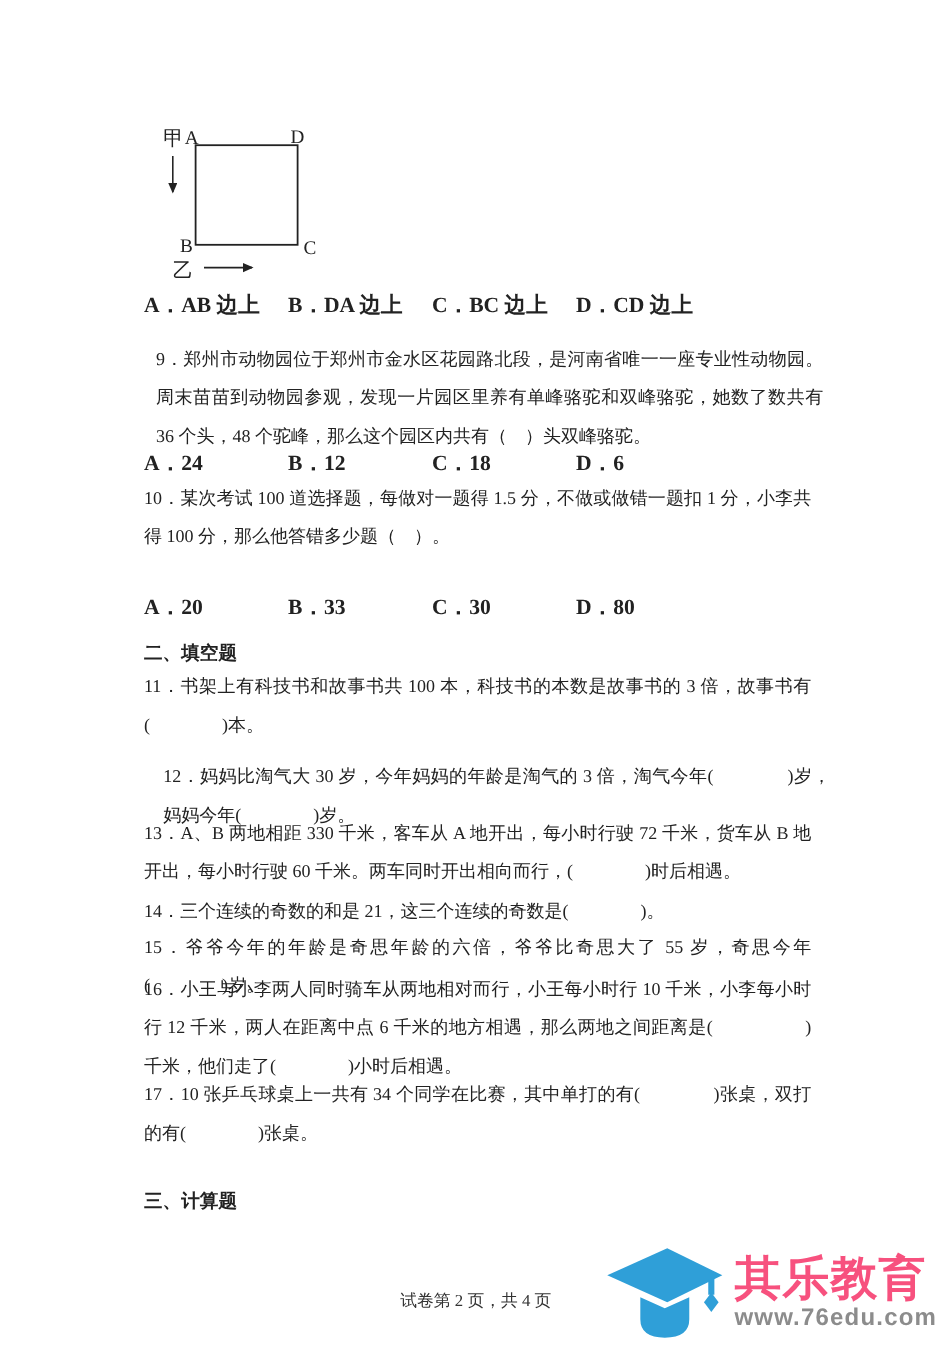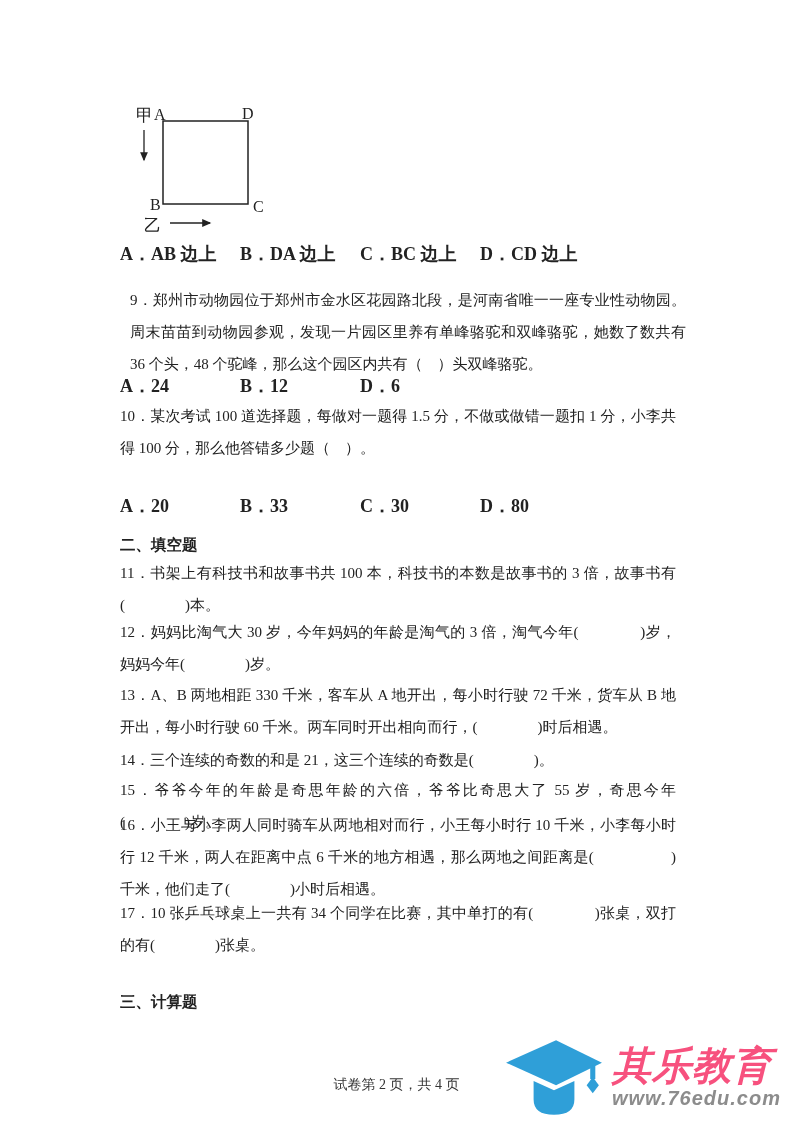--- a/index.html
+++ b/index.html
@@ -31,21 +31,21 @@
     text-align:center;font-size:14px;line-height:32px;color:#333;
   }
   .diagram{position:absolute;left:128px;top:100px;width:150px;height:140px;}
   .diagram svg text{
     font-family:"Liberation Serif","DejaVu Serif",serif;
     font-size:16px;fill:#222;
   }
   .diagram svg text.cjk{font-size:17px;}
   .logo{
     position:absolute;left:503px;top:1033px;
-    display:flex;align-items:flex-start;gap:7px;font-style:italic;
+    display:flex;align-items:flex-start;gap:7px;
   }
   .logo-text{display:flex;flex-direction:column;align-items:flex-start;padding-top:12px;}
   .brand{
     font-family:"Liberation Sans","DejaVu Sans",sans-serif;
     font-weight:bold;font-size:39px;line-height:42px;
     color:#F7517E;letter-spacing:1px;white-space:nowrap;
   }
   .url{
     font-family:"Liberation Sans","DejaVu Sans",sans-serif;
     font-weight:bold;font-size:20px;line-height:22px;
@@ -80,34 +80,35 @@
     <span>A．AB 边上</span>
     <span>B．DA 边上</span>
     <span>C．BC 边上</span>
     <span>D．CD 边上</span>
   </div>
 
   <p class="para" style="top:274px;margin:10px">9．郑州市动物园位于郑州市金水区花园路北段，是河南省唯一一座专业性动物园。周末苗苗到动物园参观，发现一片园区里养有单峰骆驼和双峰骆驼，她数了数共有 36 个头，48 个驼峰，那么这个园区内共有（　）头双峰骆驼。</p>
   <div class="opts" style="top:370px">
     <span>A．24</span>
     <span>B．12</span>
+    <span>C．18</span>
     <span>D．6</span>
   </div>
 
   <p class="para" style="top:400px;margin:0">10．某次考试 100 道选择题，每做对一题得 1.5 分，不做或做错一题扣 1 分，小李共得 100 分，那么他答错多少题（　）。</p>
   <div class="opts" style="top:490px">
     <span>A．20</span>
     <span>B．33</span>
     <span>C．30</span>
     <span>D．80</span>
   </div>
 
   <div class="sec" style="top:529px">二、填空题</div>
   <p class="para" style="top:557px;margin:0">11．书架上有科技书和故事书共 100 本，科技书的本数是故事书的 3 倍，故事书有(　　　　)本。</p>
-  <p class="para" style="top:616px;margin:0">12．妈妈比淘气大 30 岁，今年妈妈的年龄是淘气的 3 倍，淘气今年(　　　　)岁，妈妈今年(　　　　)岁。</p>
+  <p class="para" style="top:616px;margin:16px">12．妈妈比淘气大 30 岁，今年妈妈的年龄是淘气的 3 倍，淘气今年(　　　　)岁，妈妈今年(　　　　)岁。</p>
   <p class="para" style="top:679px;margin:0">13．A、B 两地相距 330 千米，客车从 A 地开出，每小时行驶 72 千米，货车从 B 地开出，每小时行驶 60 千米。两车同时开出相向而行，(　　　　)时后相遇。</p>
   <p class="para" style="top:744px;margin:0">14．三个连续的奇数的和是 21，这三个连续的奇数是(　　　　)。</p>
   <p class="para" style="top:774px;margin:0">15．爷爷今年的年龄是奇思年龄的六倍，爷爷比奇思大了 55 岁，奇思今年(　　　　)岁。</p>
   <p class="para" style="top:809px;margin:0">16．小王与小李两人同时骑车从两地相对而行，小王每小时行 10 千米，小李每小时行 12 千米，两人在距离中点 6 千米的地方相遇，那么两地之间距离是(　　　　　)千米，他们走了(　　　　)小时后相遇。</p>
   <p class="para" style="top:897px;margin:0">17．10 张乒乓球桌上一共有 34 个同学在比赛，其中单打的有(　　　　)张桌，双打的有(　　　　)张桌。</p>
 
   <div class="sec" style="top:986px">三、计算题</div>
 
   <div class="footer">试卷第 2 页，共 4 页</div>
 

